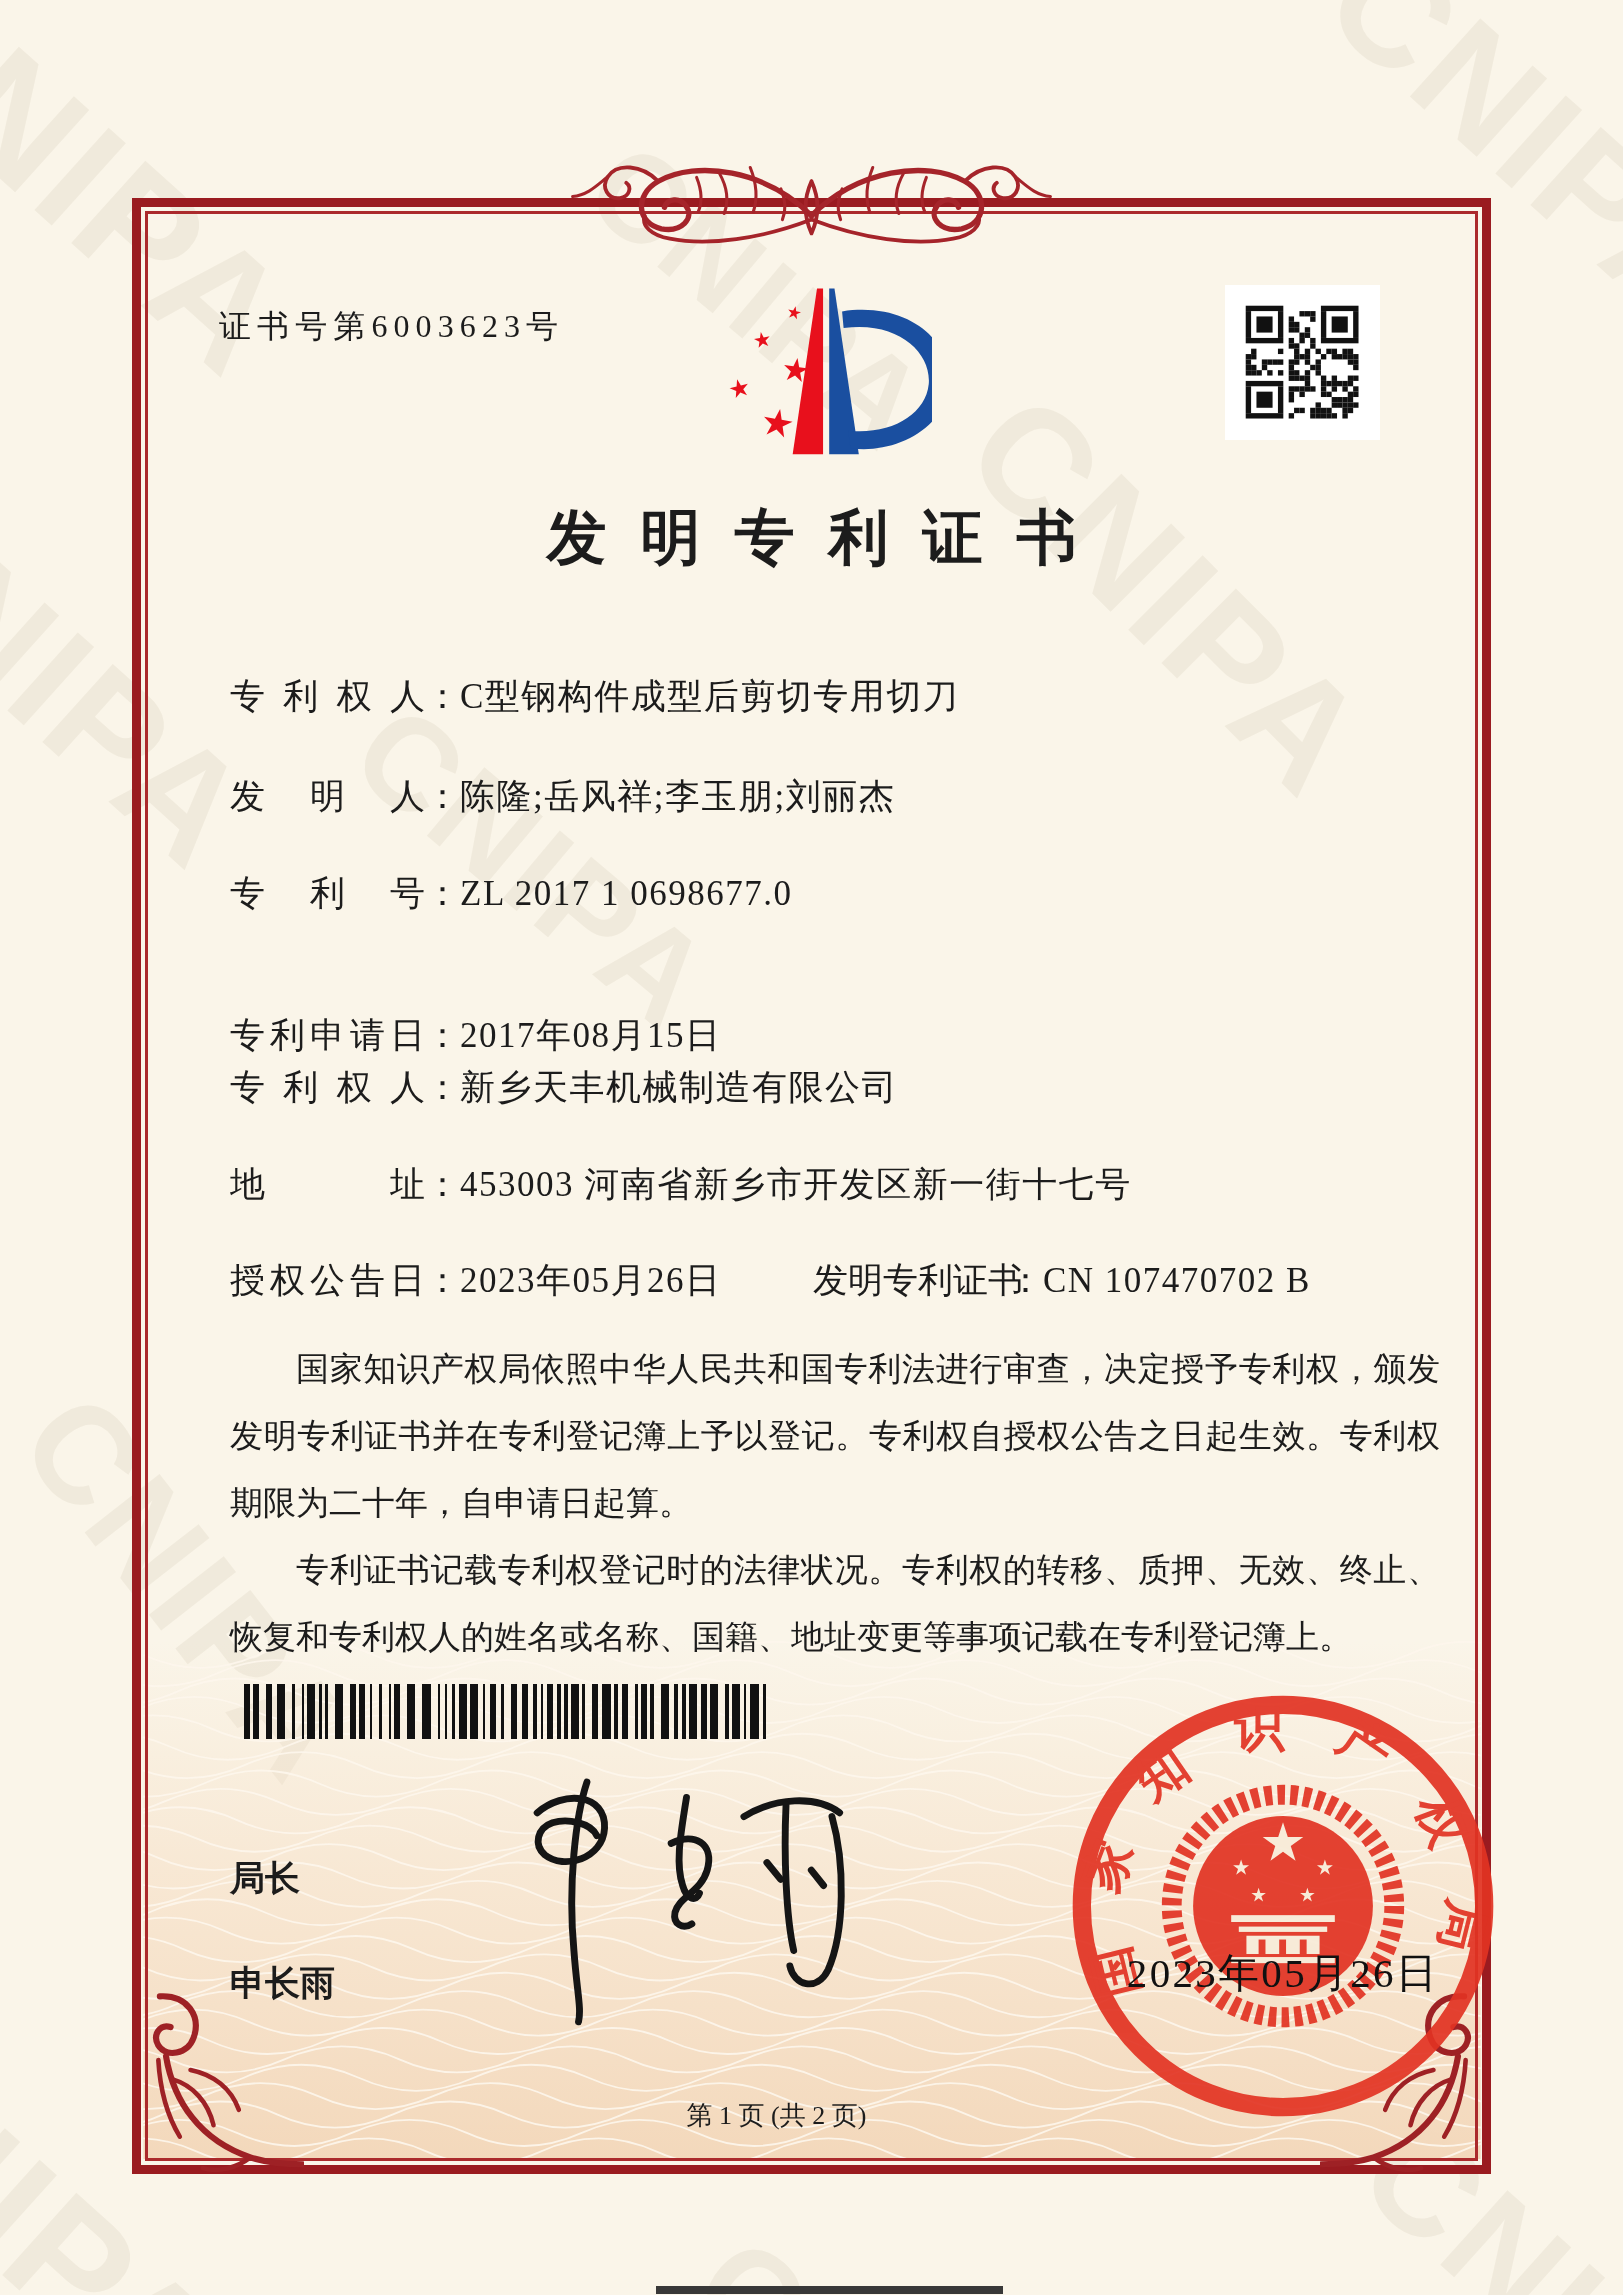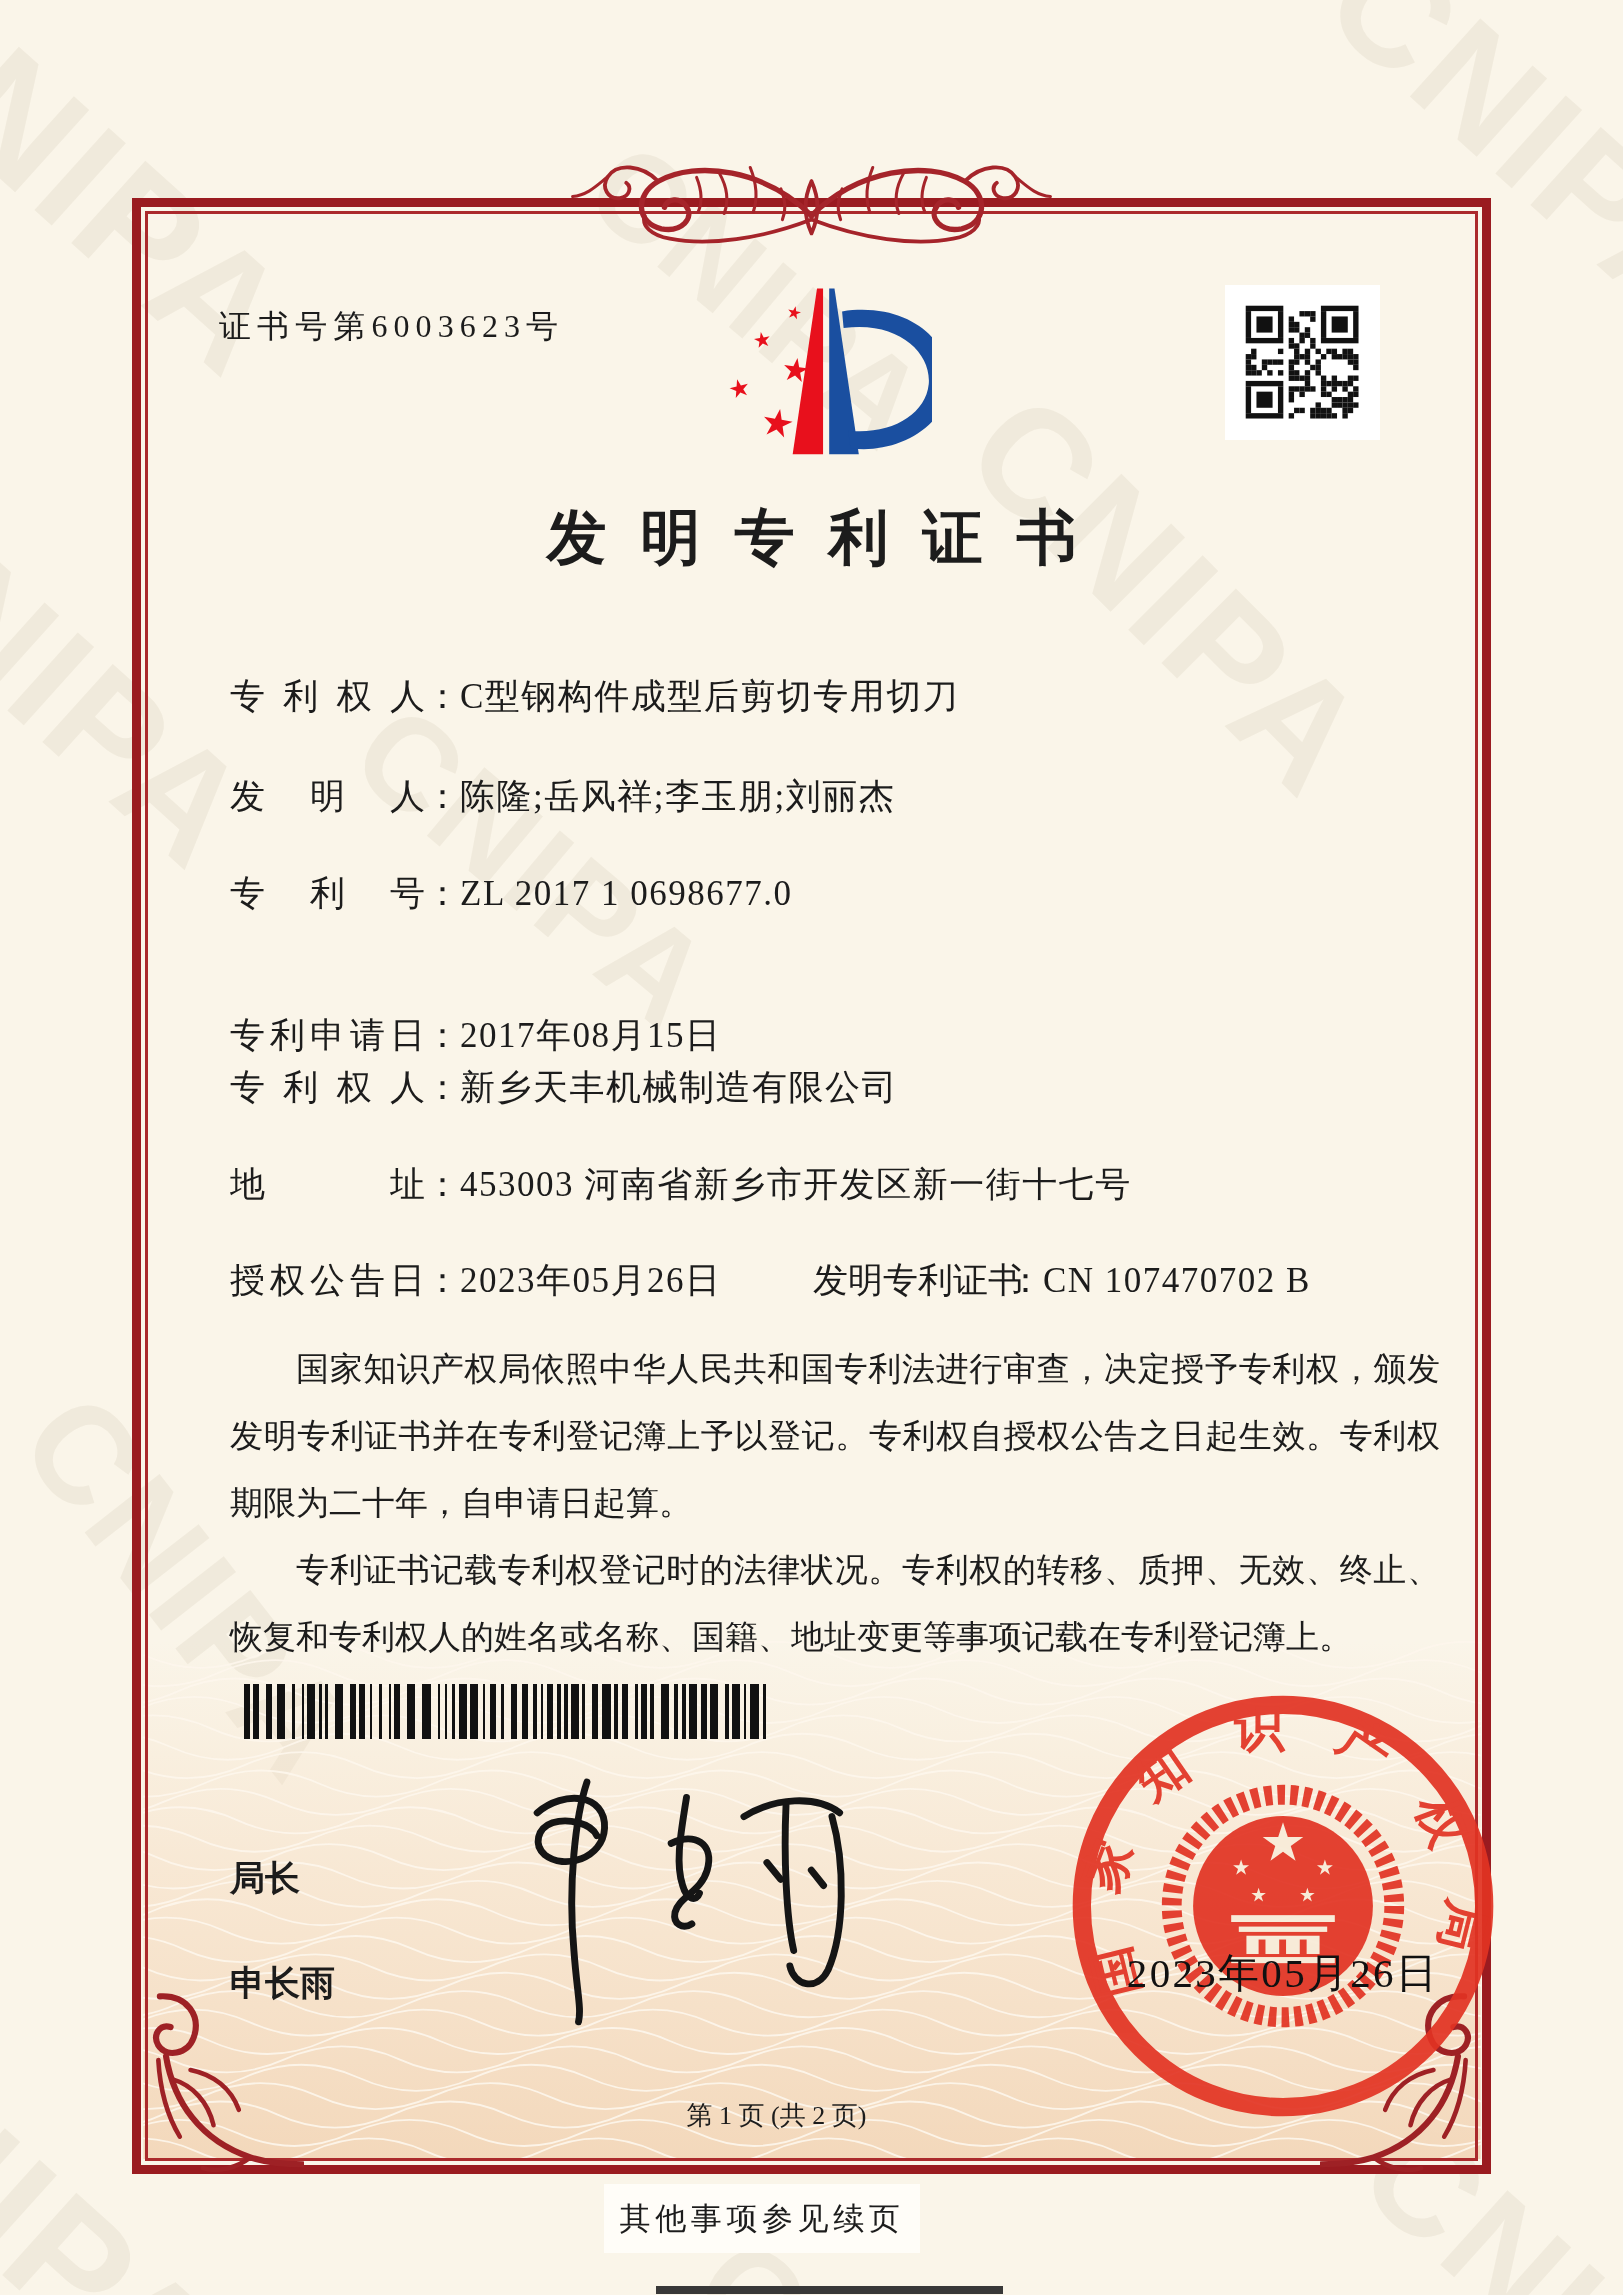--- a/index.html
+++ b/index.html
@@ -405,17 +405,16 @@
           <rect x="258" y="334" width="9" height="19"></rect>
           <rect x="285" y="334" width="9" height="19"></rect>
           <rect x="312" y="334" width="9" height="19"></rect>
         </g>
       </g>
     </g>
   </svg>
   <div class="seal-date">2023年05月26日</div>
 
   <div class="pageno">第 1 页 (共 2 页)</div>
-  <div class="footer-note">其他事项参见续页</div>
   <div class="edge-artifact"></div>
 
 </div>
 
 
 </body></html>

